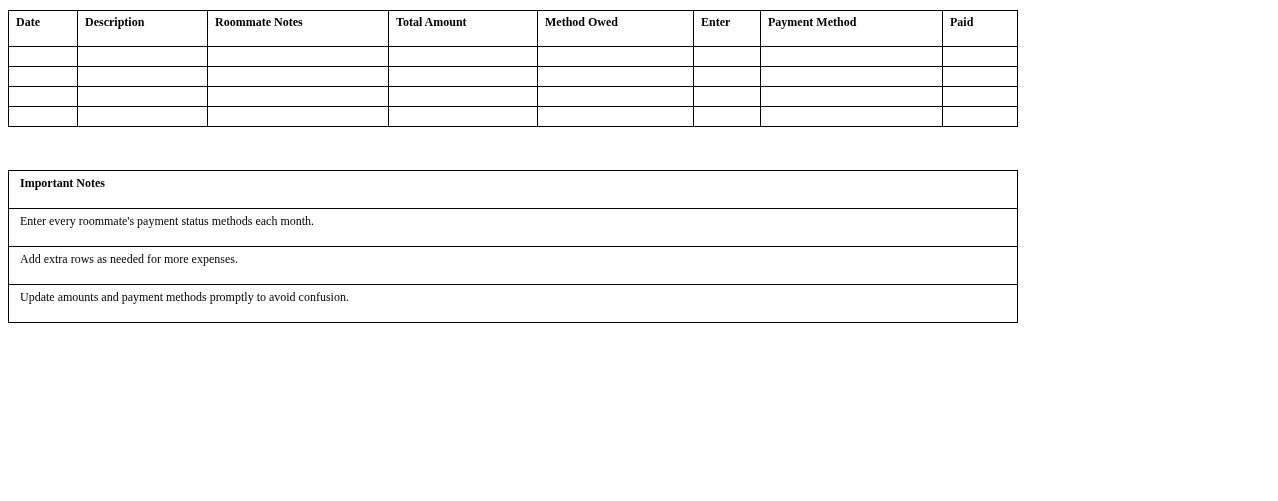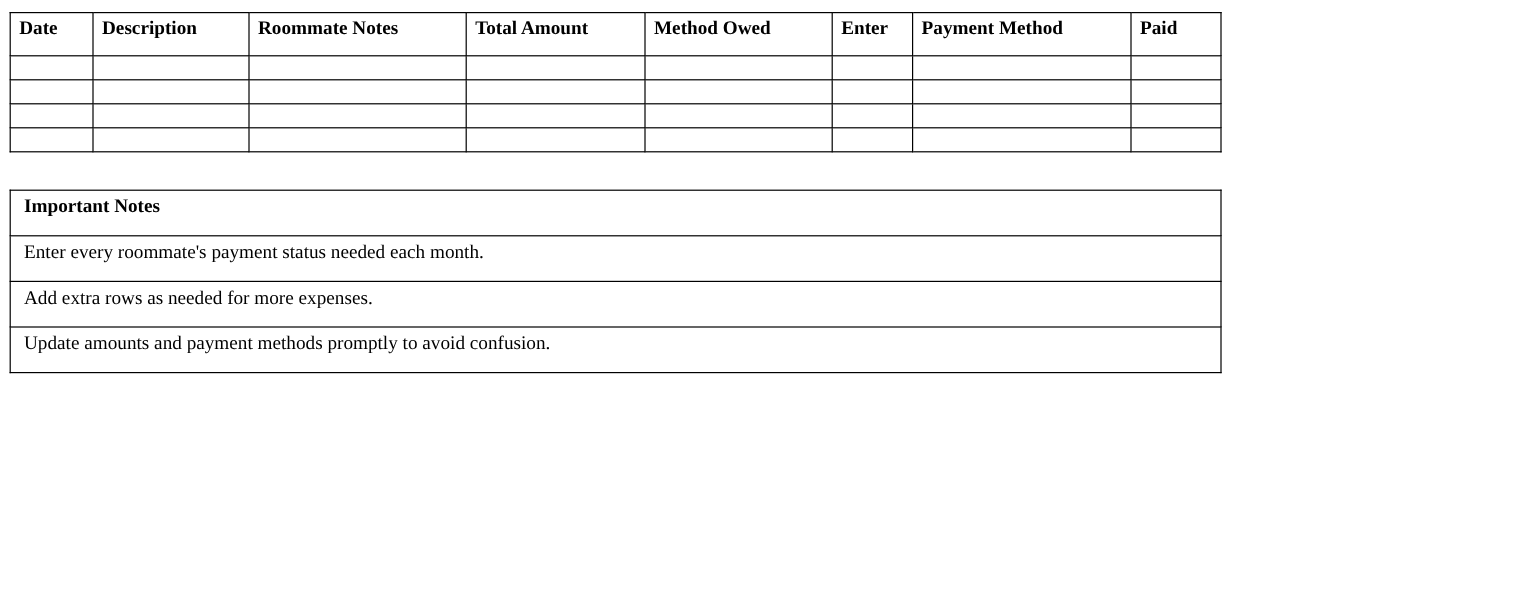--- a/index.html
+++ b/index.html
@@ -14,39 +14,39 @@
   }
   table {
     border-collapse: collapse;
     table-layout: fixed;
     position: absolute;
     left: 8px;
     background: #ffffff;
   }
   td, th {
     border: 1.5px solid #000000;
-    font-size: 16px;
+    font-size: 12px;
     text-align: left;
     vertical-align: top;
     overflow: hidden;
     white-space: nowrap;
   }
   
   #expense-table { top: 10px; width: 1009px; }
   #expense-table th {
     font-weight: bold;
     height: 31px;
     padding: 4px 2px 0 7px;
   }
   #expense-table td.empty-cell {
     height: 19px;
     padding: 0;
   }
   
-  #notes-table { top: 158px; width: 1009px; border-radius: 26px; }
+  #notes-table { top: 170px; width: 1009px; border-radius: 26px; }
   #notes-table td {
     height: 32px;
     padding: 5px 2px 0 11px;
     font-weight: normal;
   }
   #notes-table td.title-cell { font-weight: bold; }
 </style>
 </head>
 <body>
 
@@ -119,21 +119,21 @@
 
 <table id="notes-table">
   <colgroup>
     <col style="width:1009px">
   </colgroup>
   <tbody>
     <tr>
       <td class="title-cell">Important Notes</td>
     </tr>
     <tr>
-      <td>Enter every roommate's payment status needed each month.</td>
+      <td>Enter every roommate's payment status methods each month.</td>
     </tr>
     <tr>
       <td>Add extra rows as needed for more expenses.</td>
     </tr>
     <tr>
       <td>Update amounts and payment methods promptly to avoid confusion.</td>
     </tr>
   </tbody>
 </table>
 

